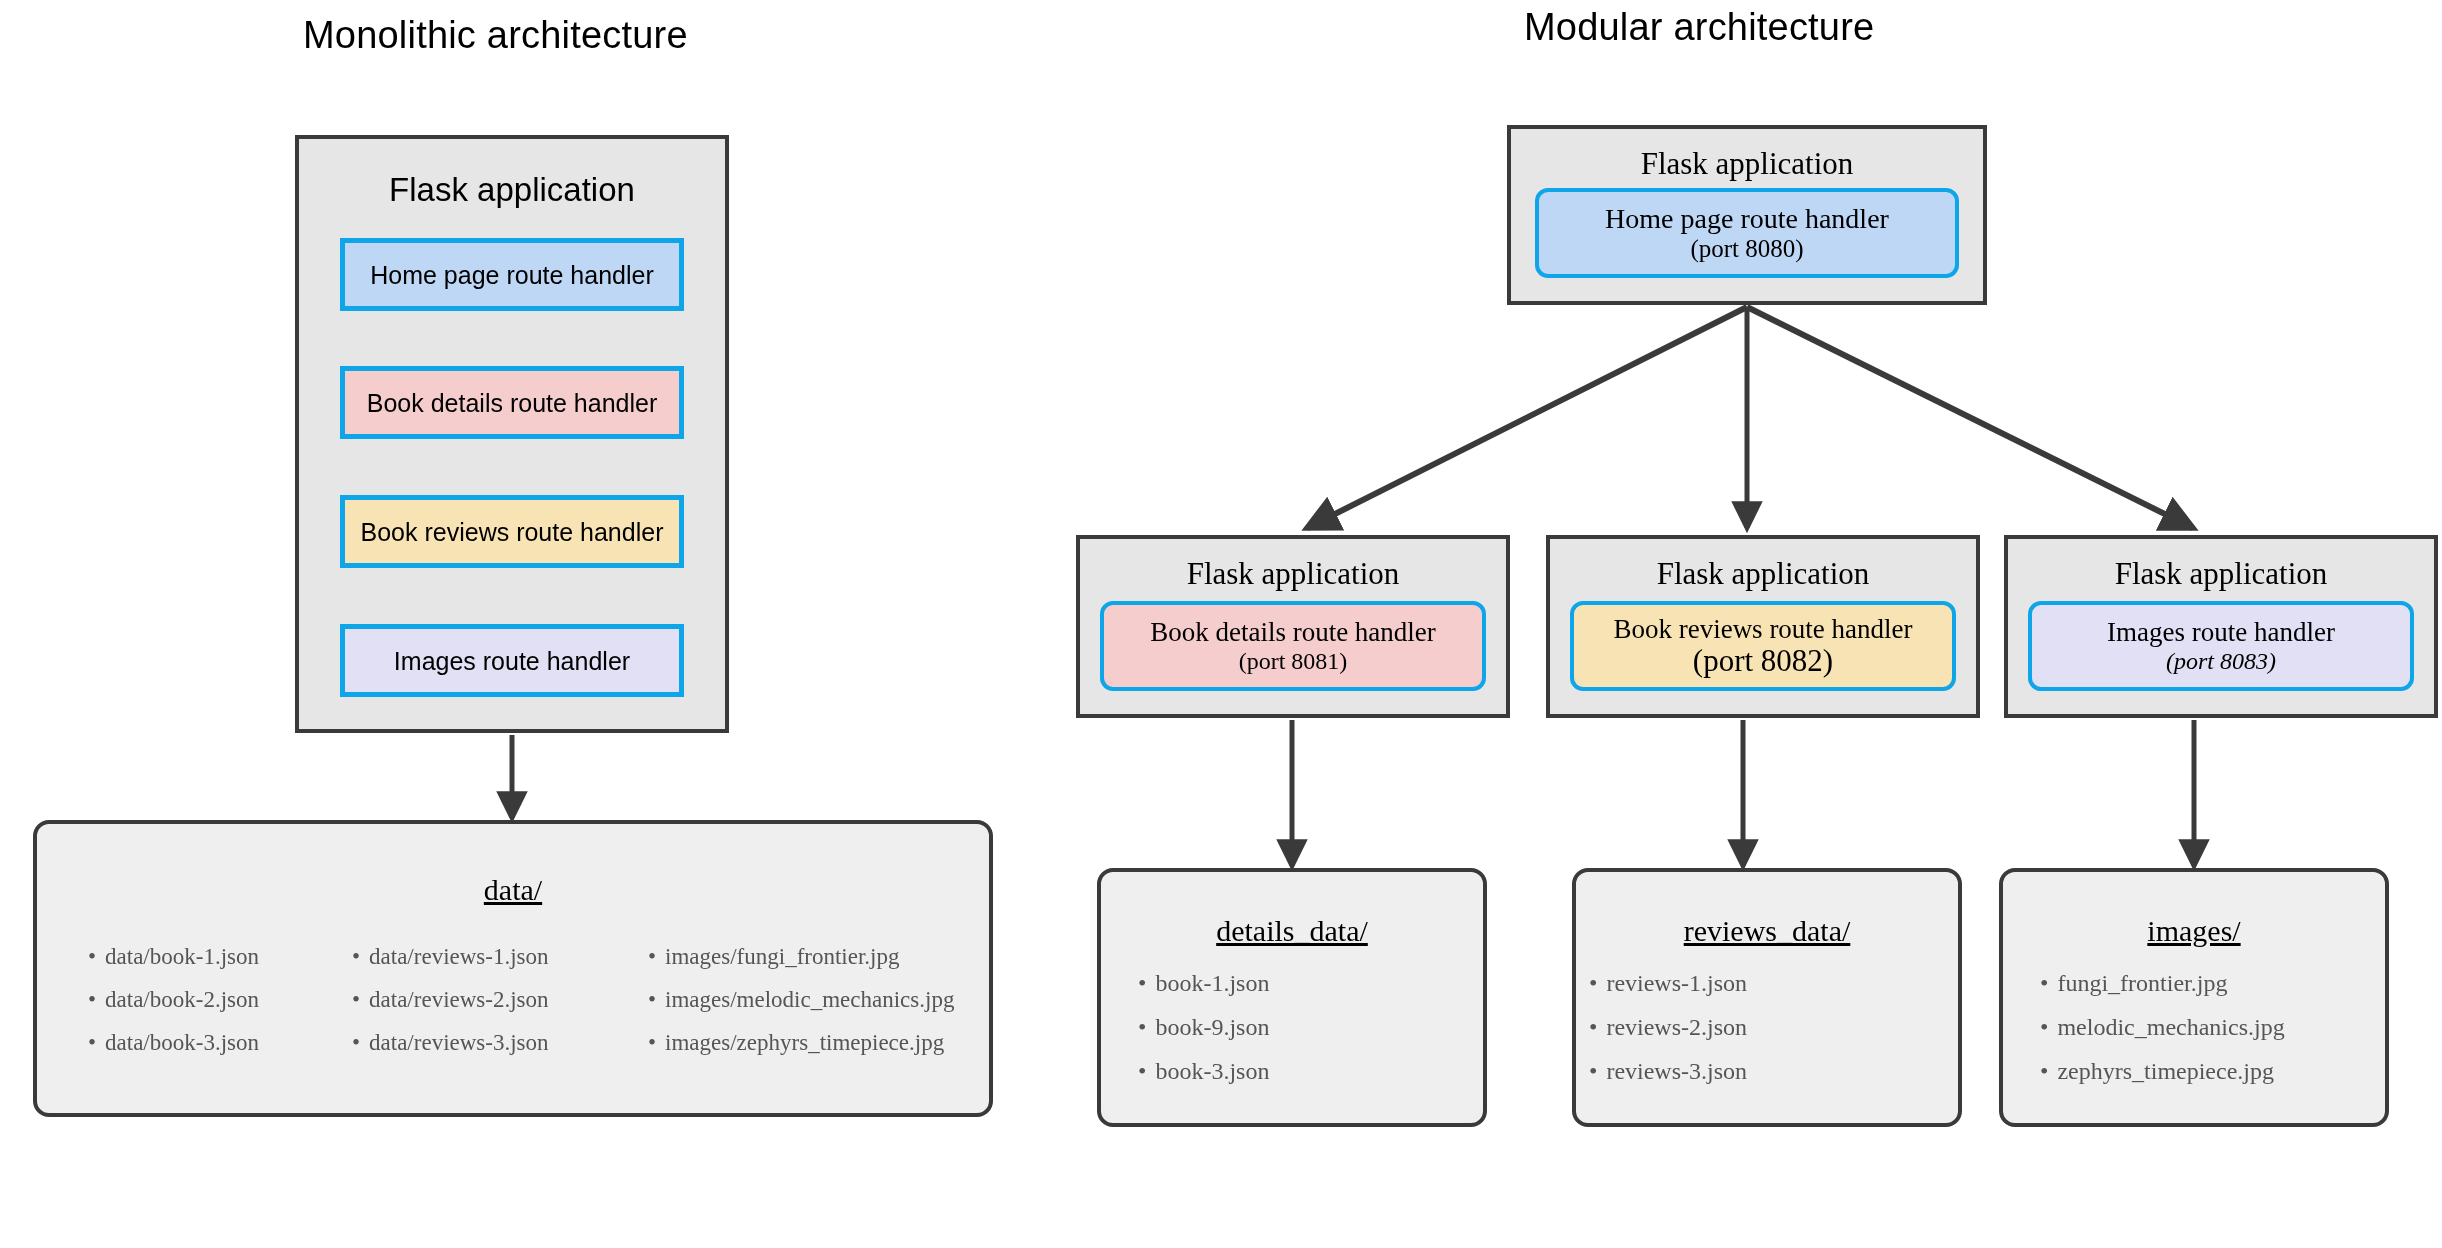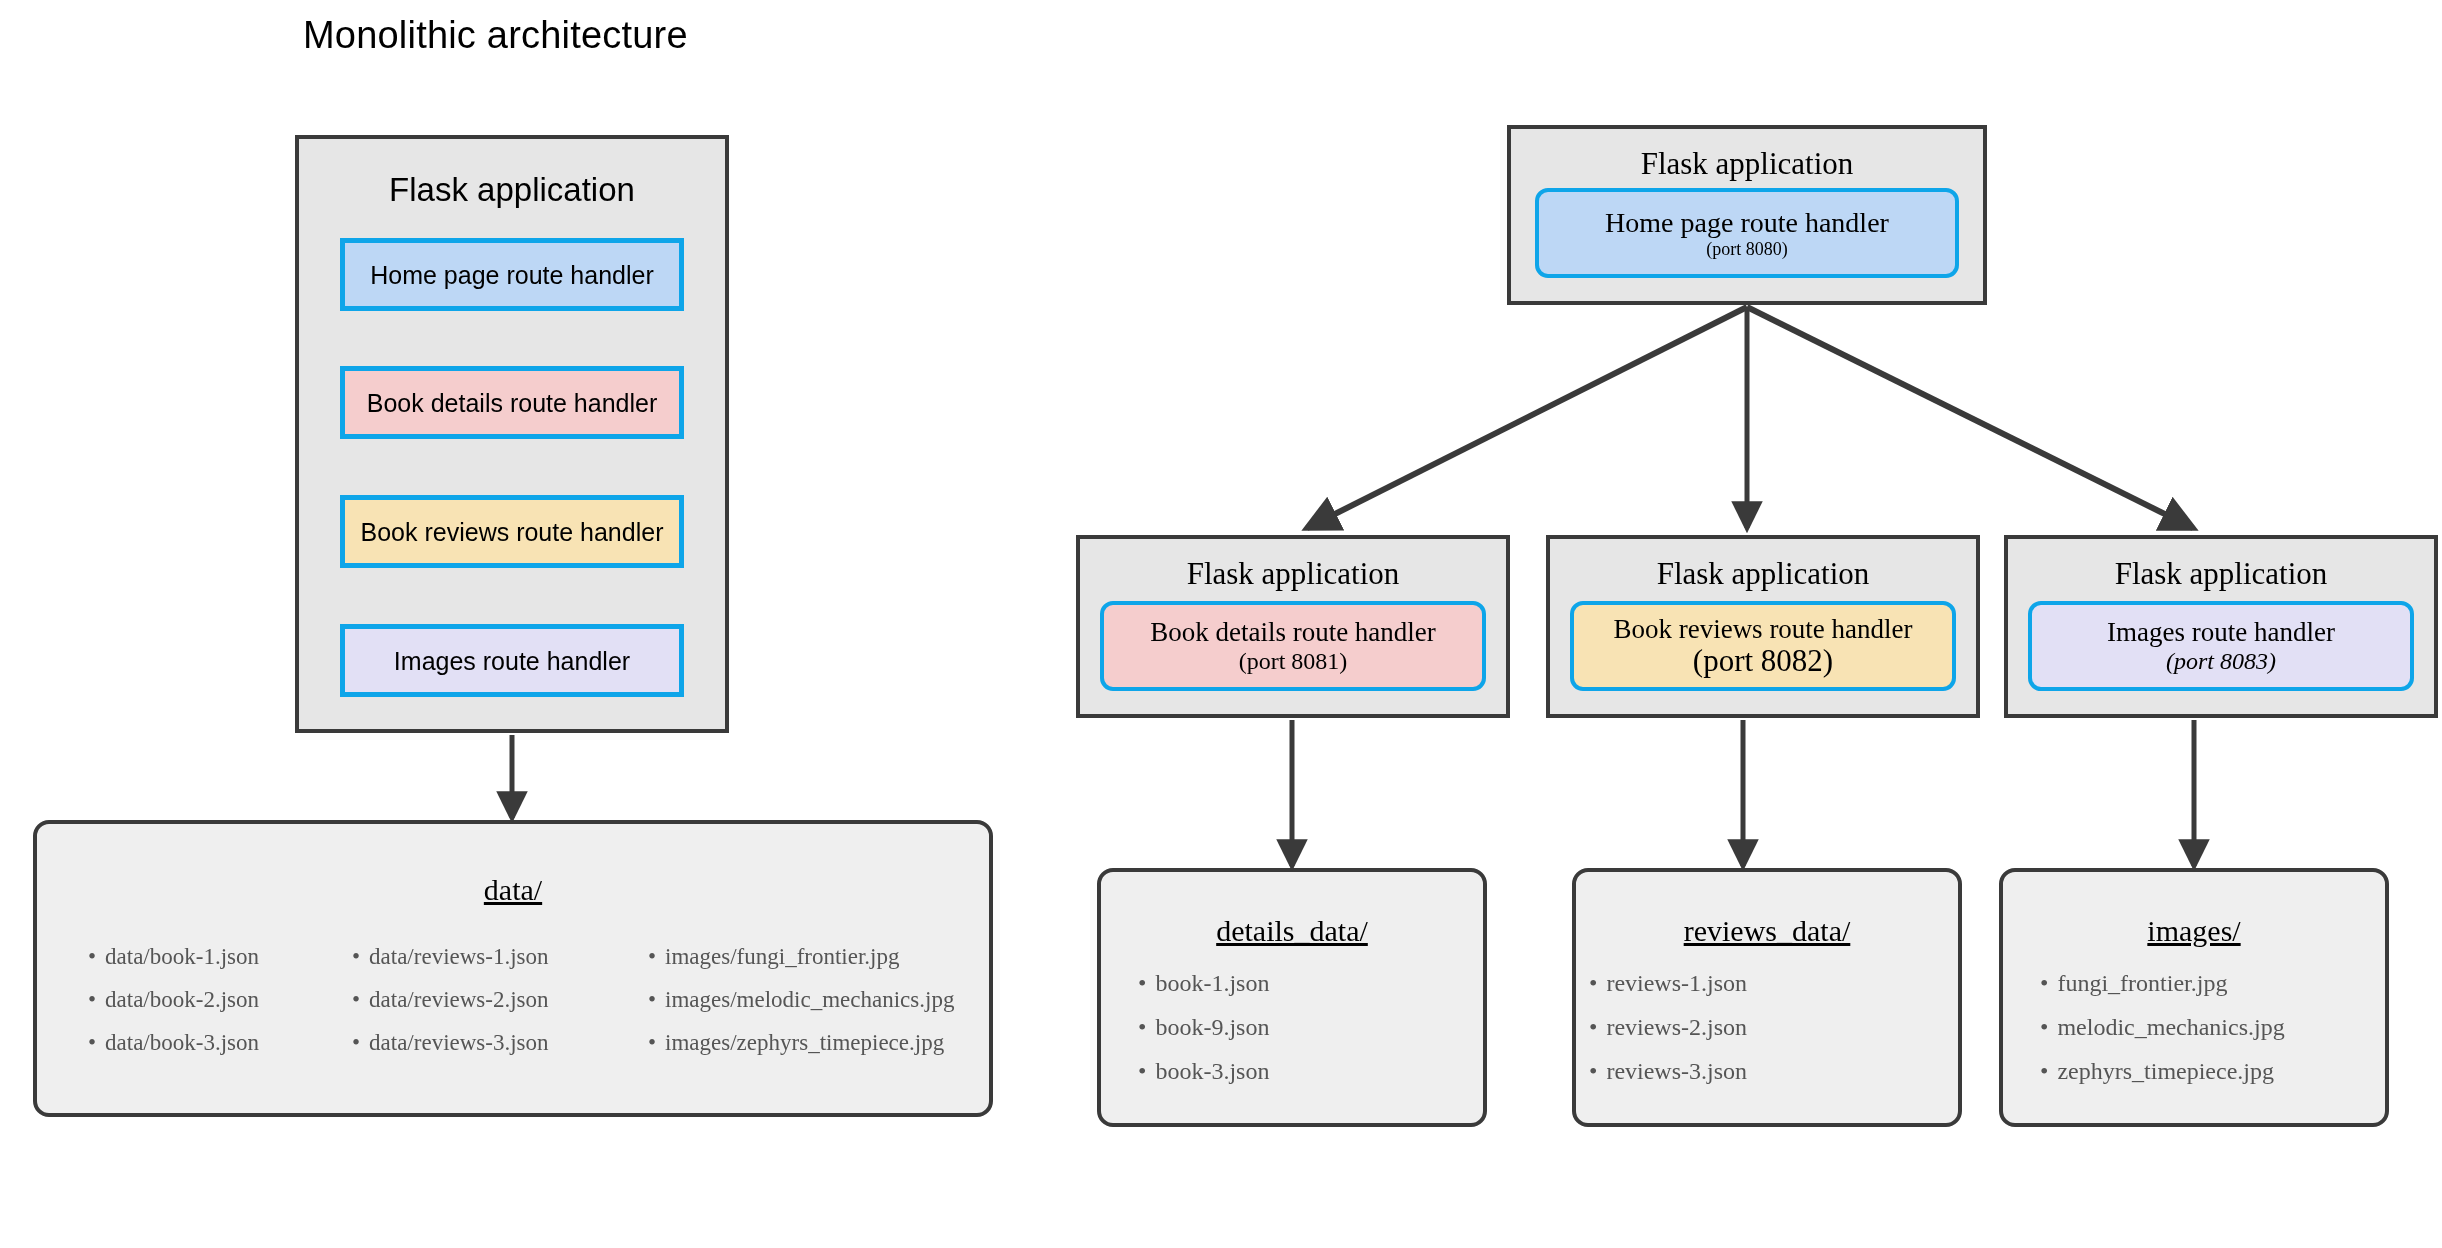--- a/index.html
+++ b/index.html
@@ -118,20 +118,21 @@
     overflow: visible;
   }
 </style>
 </head>
 <body>
 
 <div class="canvas">
 
   <div class="panel-title" id="title-monolithic">Monolithic architecture</div>
 
+  <div class="panel-title" id="title-modular">Modular architecture</div>
 
   <div class="sans">
 
     <div class="box" style="left:295px; top:135px; width:434px; height:598px;">
       <div class="box-heading" style="top:32px; font-size:33px;">Flask application</div>
     </div>
 
     <div class="chip square" style="left:340px; top:238px; width:344px; height:73px; background:#bdd7f5;">
       <span class="chip-title" style="font-size:25px;">Home page route handler</span>
     </div>
@@ -198,21 +199,21 @@
     </div>
   </div>
 
   <div class="serif">
 
     <div class="box" style="left:1507px; top:125px; width:480px; height:180px;">
       <div class="box-heading" style="top:17px; font-size:31px;">Flask application</div>
     </div>
     <div class="chip rounded" style="left:1535px; top:188px; width:424px; height:90px; background:#bdd7f5;">
       <span class="chip-title" style="font-size:28px;">Home page route handler</span>
-      <span class="chip-sub" style="font-size:18px;">(port 8080)</span>
+      <span class="chip-sub" style="font-size:25px;">(port 8080)</span>
     </div>
 
     <div class="box" style="left:1076px; top:535px; width:434px; height:183px;">
       <div class="box-heading" style="top:17px; font-size:31px;">Flask application</div>
     </div>
     <div class="chip rounded" style="left:1100px; top:601px; width:386px; height:90px; background:#f5cdcd;">
       <span class="chip-title" style="font-size:27px;">Book details route handler</span>
       <span class="chip-sub" style="font-size:24px;">(port 8081)</span>
     </div>
 

